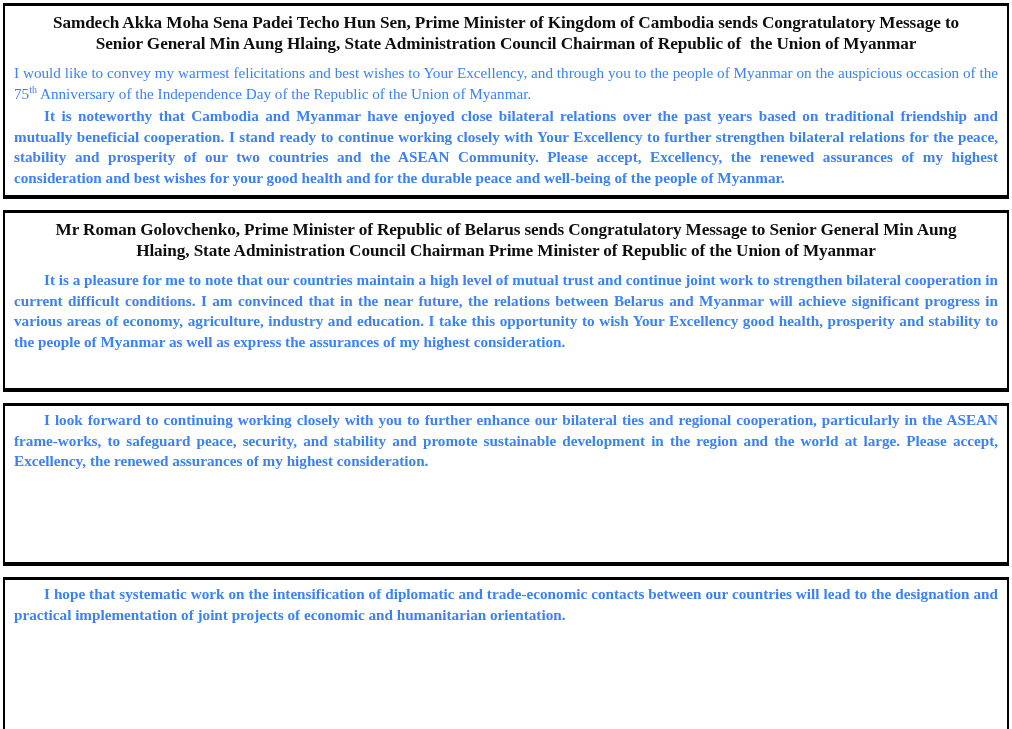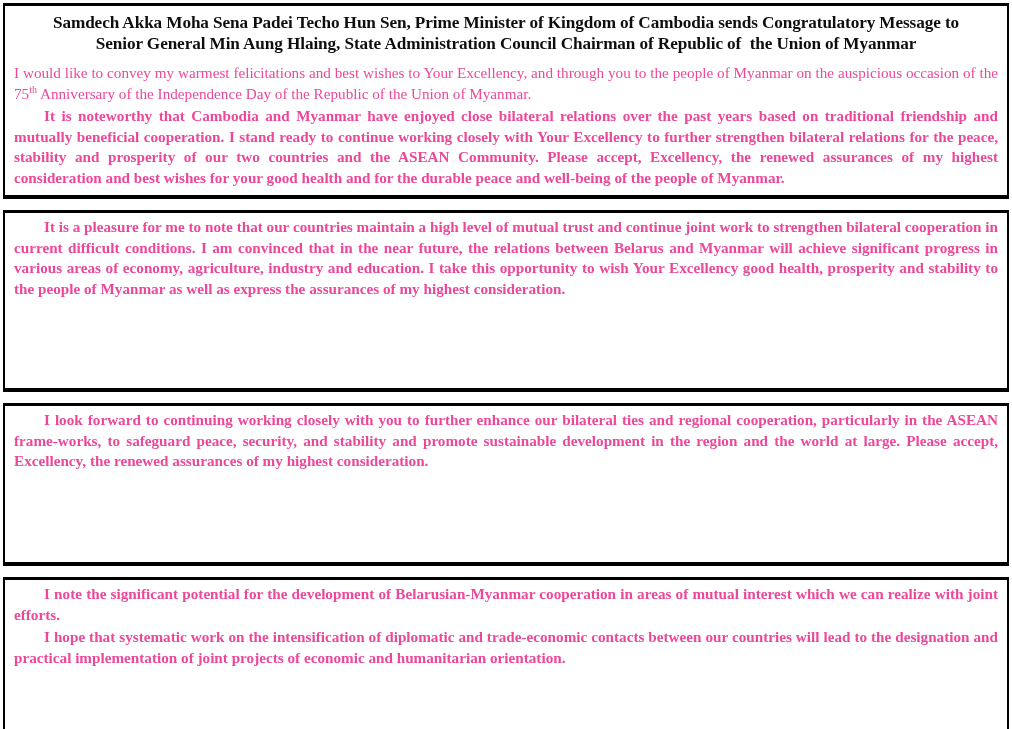--- a/index.html
+++ b/index.html
@@ -37,47 +37,47 @@
     color: #0e0e0e;
     margin: 2px 16px 9px 16px;
     letter-spacing: -0.1px;
     white-space: pre-wrap;
   }
   p.par {
     font-size: 15.2px;
     line-height: 20.5px;
     margin: 0 0 2px 0;
     text-align: justify;
-    color: #ec4899;
+    color: #3b82f6;
   }
   p.indent { text-indent: 30px; font-weight: bold; }
   sup.ord {
     font-size: 10px;
     line-height: 0;
     vertical-align: super;
   }
 </style>
 </head>
 <body>
 
 <div class="page">
 
   <section class="box box-1">
     <h2 class="article-title">Samdech Akka Moha Sena Padei Techo Hun Sen, Prime Minister of Kingdom of Cambodia sends Congratulatory Message to Senior General Min Aung Hlaing, State Administration Council Chairman of Republic of  the Union of Myanmar</h2>
     <p class="par"><span>I would like to convey my warmest felicitations and best wishes to Your Excellency, and through you to the people of Myanmar on the auspicious occasion of the 75</span><sup class="ord">th</sup><span> Anniversary of the Independence Day of the Republic of the Union of Myanmar.</span></p>
     <p class="par indent">It is noteworthy that Cambodia and Myanmar have enjoyed close bilateral relations over the past years based on traditional friendship and mutually beneficial cooperation. I stand ready to continue working closely with Your Excellency to further strengthen bilateral relations for the peace, stability and prosperity of our two countries and the ASEAN Community. Please accept, Excellency, the renewed assurances of my highest consideration and best wishes for your good health and for the durable peace and well-being of the people of Myanmar.</p>
   </section>
 
   <section class="box box-2">
+    <h2 class="article-title">Mr Roman Golovchenko, Prime Minister of Republic of Belarus sends Congratulatory Message to Senior General Min Aung Hlaing, State Administration Council Chairman Prime Minister of Republic of the Union of Myanmar</h2>
     <p class="par indent">It is a pleasure for me to note that our countries maintain a high level of mutual trust and continue joint work to strengthen bilateral cooperation in current difficult conditions. I am convinced that in the near future, the relations between Belarus and Myanmar will achieve significant progress in various areas of economy, agriculture, industry and education. I take this opportunity to wish Your Excellency good health, prosperity and stability to the people of Myanmar as well as express the assurances of my highest consideration.</p>
   </section>
 
   <section class="box box-3">
     <p class="par indent">I look forward to continuing working closely with you to further enhance our bilateral ties and regional cooperation, particularly in the ASEAN frame-works, to safeguard peace, security, and stability and promote sustainable development in the region and the world at large. Please accept, Excellency, the renewed assurances of my highest consideration.</p>
   </section>
 
   <section class="box box-4">
-    <p class="par indent">I note the significant potential for the development of Belarusian-Myanmar cooperation in areas of mutual interest which we can realize with joint efforts.</p>
     <p class="par indent">I hope that systematic work on the intensification of diplomatic and trade-economic contacts between our countries will lead to the designation and practical implementation of joint projects of economic and humanitarian orientation.</p>
 
   </section>
 
 </div>
 
 </body></html>

